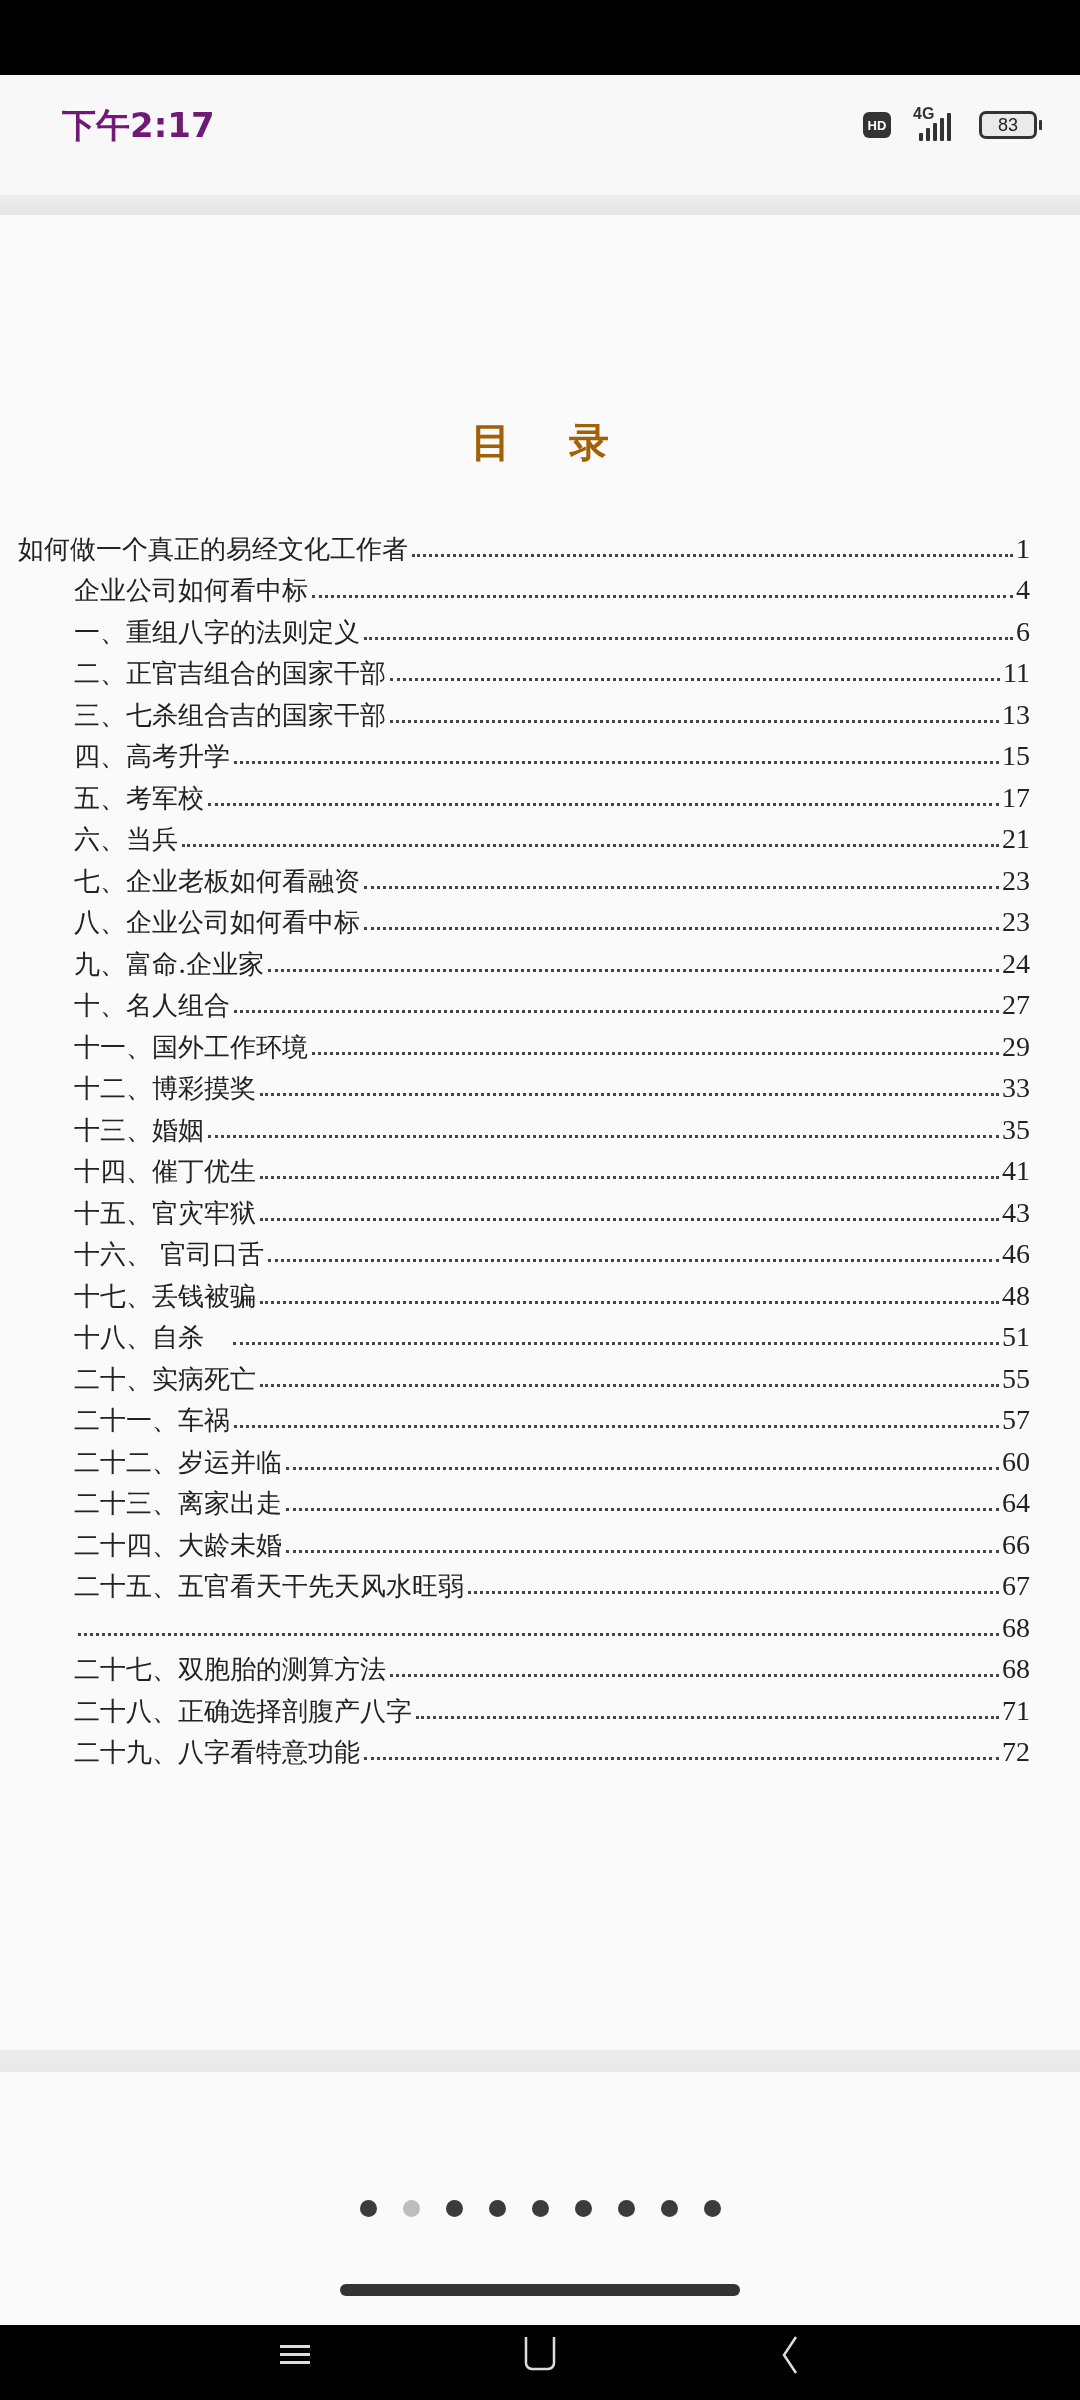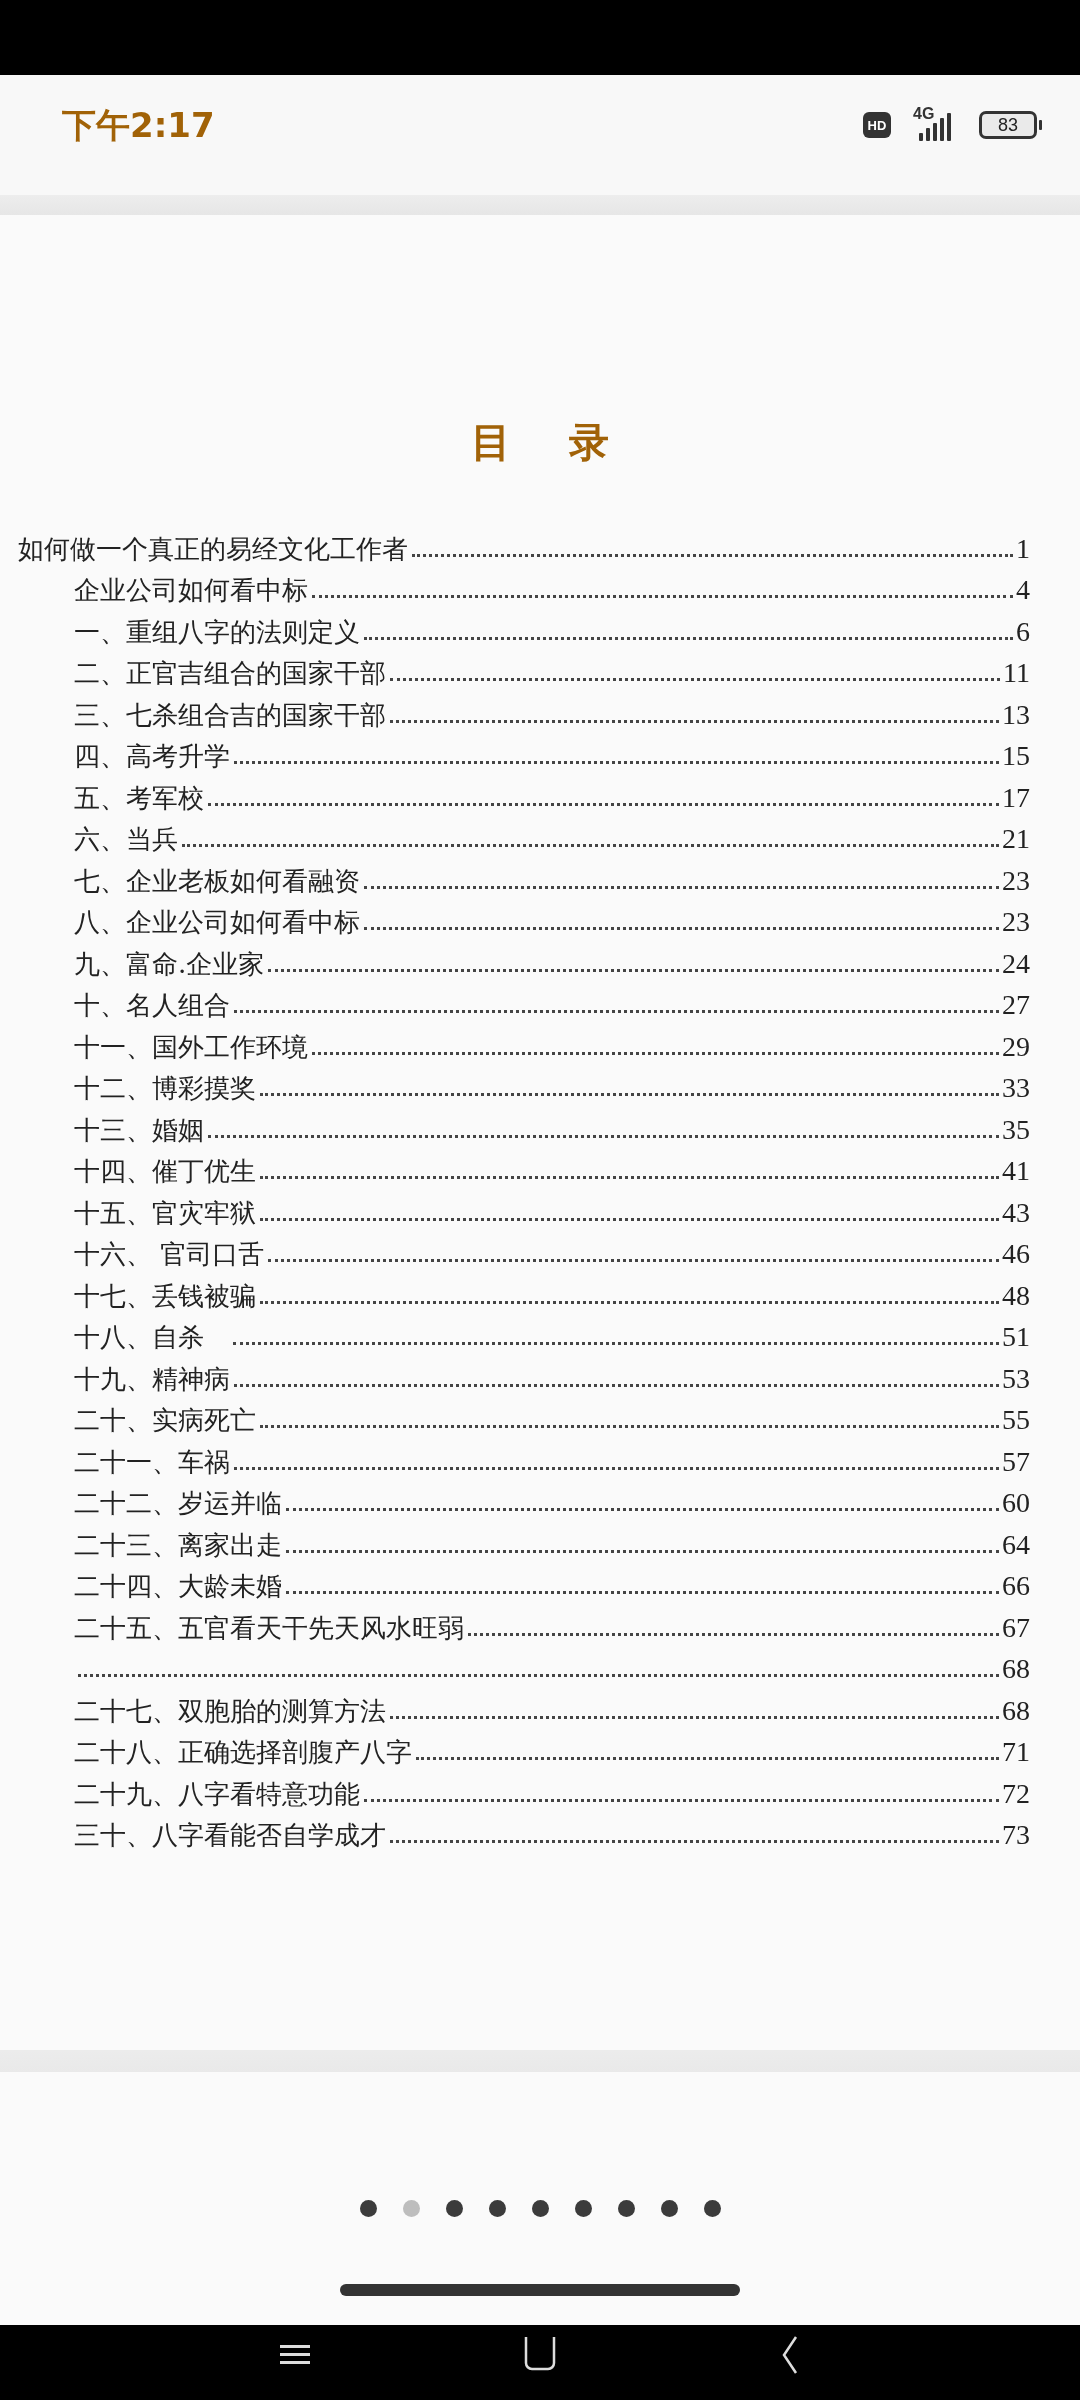--- a/index.html
+++ b/index.html
@@ -2,21 +2,21 @@
 <html><head>
 <meta charset="utf-8">
 <style>
   * { margin: 0; padding: 0; box-sizing: border-box; }
   html, body { width: 1080px; height: 2400px; overflow: hidden; background: #000; }
   body { position: relative; font-family: "DejaVu Sans", "Liberation Sans", sans-serif; }
 
   .top-black { position: absolute; left: 0; top: 0; width: 1080px; height: 75px; background: #000; }
 
   .status-bar { position: absolute; left: 0; top: 75px; width: 1080px; height: 120px; background: #f8f8f8; }
-  .status-time { position: absolute; left: 62px; top: 28px; font-size: 34px; font-weight: bold; color: #a16207; font-family: "DejaVu Sans", sans-serif; letter-spacing: 0px; }
+  .status-time { position: absolute; left: 62px; top: 28px; font-size: 34px; font-weight: bold; color: #701a75; font-family: "DejaVu Sans", sans-serif; letter-spacing: 0px; }
   .status-icons { position: absolute; right: 38px; top: 30px; height: 40px; display: flex; align-items: center; gap: 14px; }
   .hd-badge { width: 28px; height: 26px; background: #333; color: #fff; border-radius: 6px; font-size: 13px; font-weight: bold; display: flex; align-items: center; justify-content: center; font-family: "Liberation Sans", sans-serif; }
   .signal { position: relative; width: 60px; height: 36px; }
   .signal .net { position: absolute; left: 8px; top: -2px; font-size: 16px; font-weight: bold; color: #333; font-family: "Liberation Sans", sans-serif; }
   .signal .bars { position: absolute; left: 14px; bottom: 2px; display: flex; align-items: flex-end; gap: 3px; }
   .signal .bars span { display: block; width: 4px; background: #333; border-radius: 1px; }
   .battery { display: flex; align-items: center; }
   .battery-body { width: 58px; height: 28px; border: 3px solid #333; border-radius: 7px; display: flex; align-items: center; justify-content: center; font-size: 18px; color: #222; font-family: "Liberation Sans", sans-serif; background: #eaeaea; }
   .battery-tip { width: 3px; height: 10px; background: #333; margin-left: 2px; border-radius: 1px; }
 
@@ -170,25 +170,20 @@
         <span class="label">十七、丢钱被骗</span>
         <span class="dots"></span>
         <span class="page-num">48</span>
       </div>
       <div class="toc-row lvl1">
         <span class="label">十八、自杀   </span>
         <span class="dots"></span>
         <span class="page-num">51</span>
       </div>
       <div class="toc-row lvl1">
-        <span class="label">十九、精神病</span>
-        <span class="dots"></span>
-        <span class="page-num">53</span>
-      </div>
-      <div class="toc-row lvl1">
         <span class="label">二十、实病死亡</span>
         <span class="dots"></span>
         <span class="page-num">55</span>
       </div>
       <div class="toc-row lvl1">
         <span class="label">二十一、车祸</span>
         <span class="dots"></span>
         <span class="page-num">57</span>
       </div>
       <div class="toc-row lvl1">
@@ -222,25 +217,20 @@
       </div>
       <div class="toc-row lvl1">
         <span class="label">二十八、正确选择剖腹产八字</span>
         <span class="dots"></span>
         <span class="page-num">71</span>
       </div>
       <div class="toc-row lvl1">
         <span class="label">二十九、八字看特意功能</span>
         <span class="dots"></span>
         <span class="page-num">72</span>
-      </div>
-      <div class="toc-row lvl1">
-        <span class="label">三十、八字看能否自学成才</span>
-        <span class="dots"></span>
-        <span class="page-num">73</span>
       </div>
     </div>
 </div>
 
 <div class="sep-band2"></div>
 
 <div class="bottom-area">
   <div class="page-dots" id="page-dots">
       <span></span>
       <span class="active"></span>

